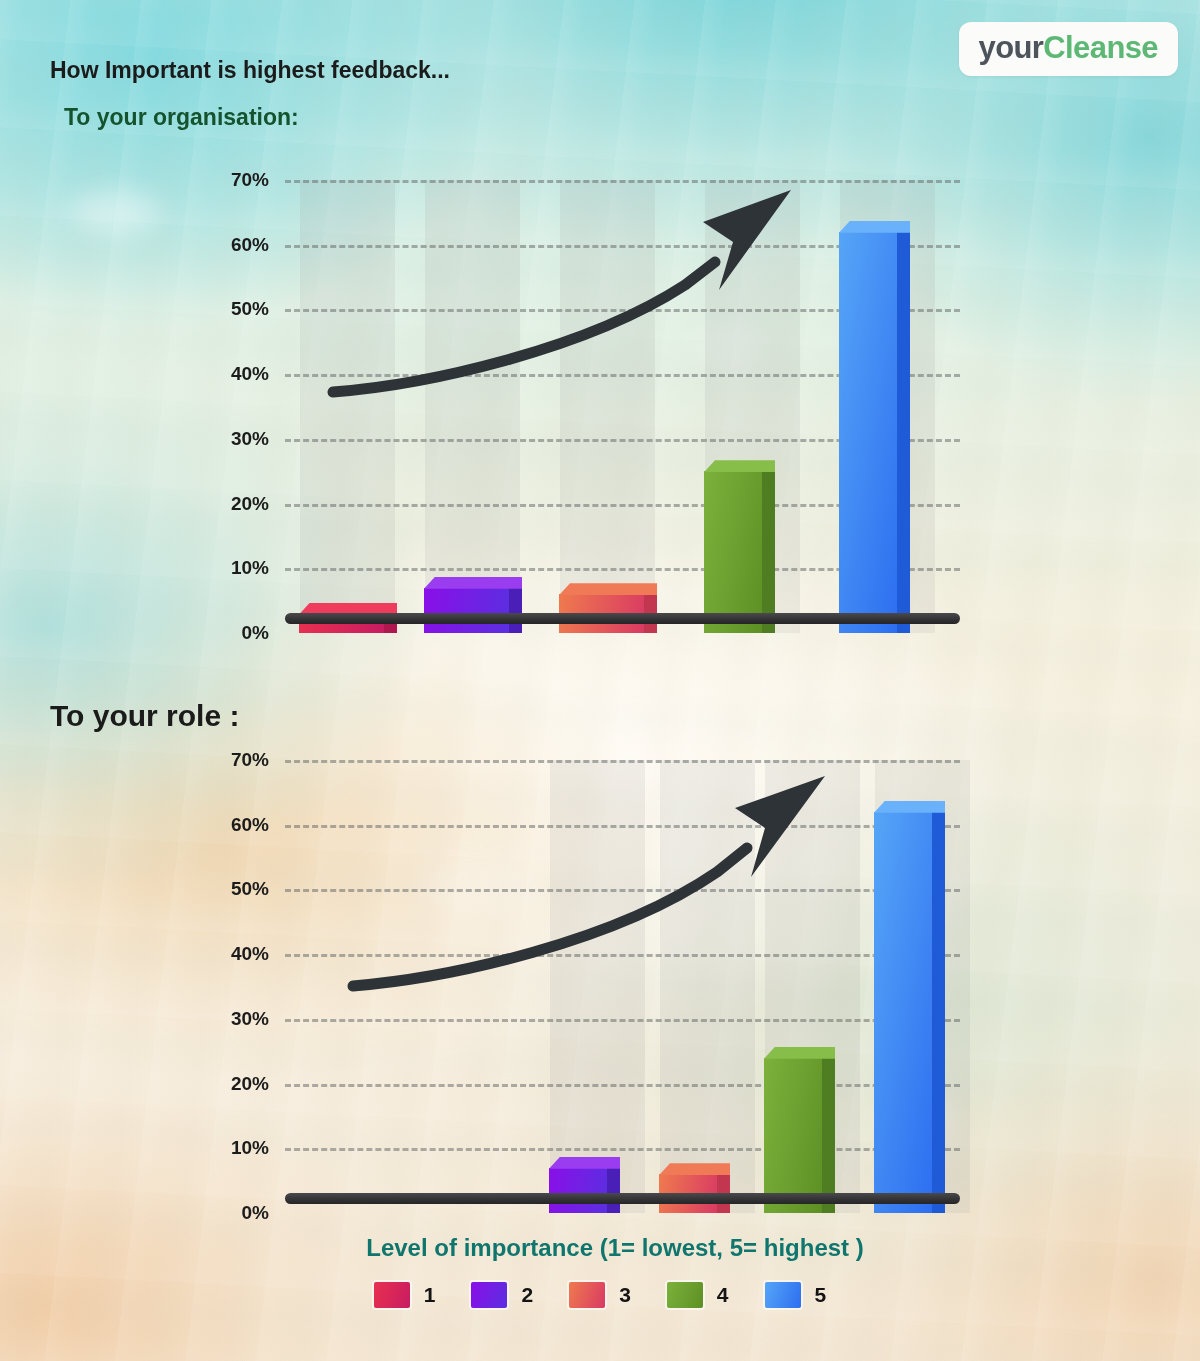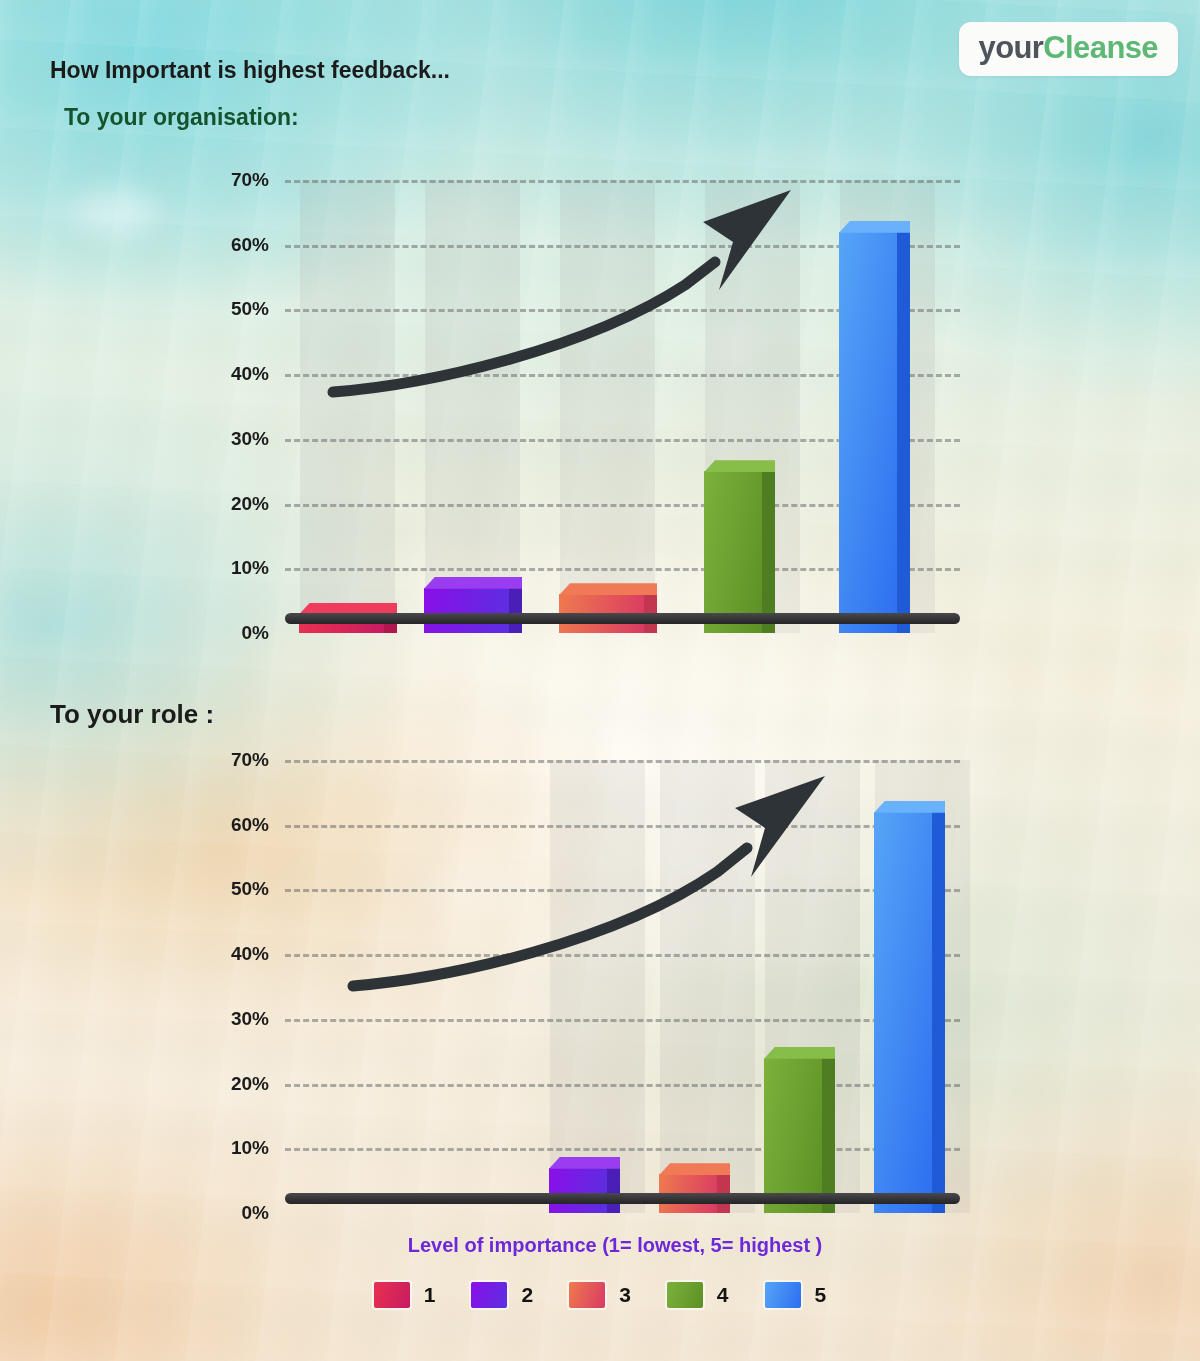--- a/index.html
+++ b/index.html
@@ -70,21 +70,21 @@
   .sub1 {
     position: absolute;
     left: 64px; top: 104px;
     font-size: 23px;
     font-weight: bold;
     color: #14532d;
   }
   .sub2 {
     position: absolute;
     left: 50px; top: 699px;
-    font-size: 26px;
+    font-size: 30px;
     font-weight: bold;
     color: #1b1b1b;
   }
 
   
   .panel { position: absolute; }
   #panel-org  { left: 0; top: 160px;  width: 1000px; height: 490px; }
   #panel-role { left: 0; top: 740px;  width: 1000px; height: 490px; }
 
   .plot {
@@ -154,23 +154,23 @@
 
   
   .arrow { position: absolute; left: 0; top: 0; pointer-events: none; }
 
   
   .xlabel {
     position: absolute;
     left: 0; right: 0;
     top: 1234px;
     text-align: center;
-    font-size: 20px;
-    font-weight: bold;
-    color: #6d28d9;
+    font-size: 24px;
+    font-weight: bold;
+    color: #0f766e;
   }
   .xlabel span { margin-left: 30px; }
 
   
   .legend {
     position: absolute;
     left: 0; right: 0;
     top: 1282px;
     display: flex;
     justify-content: center;

